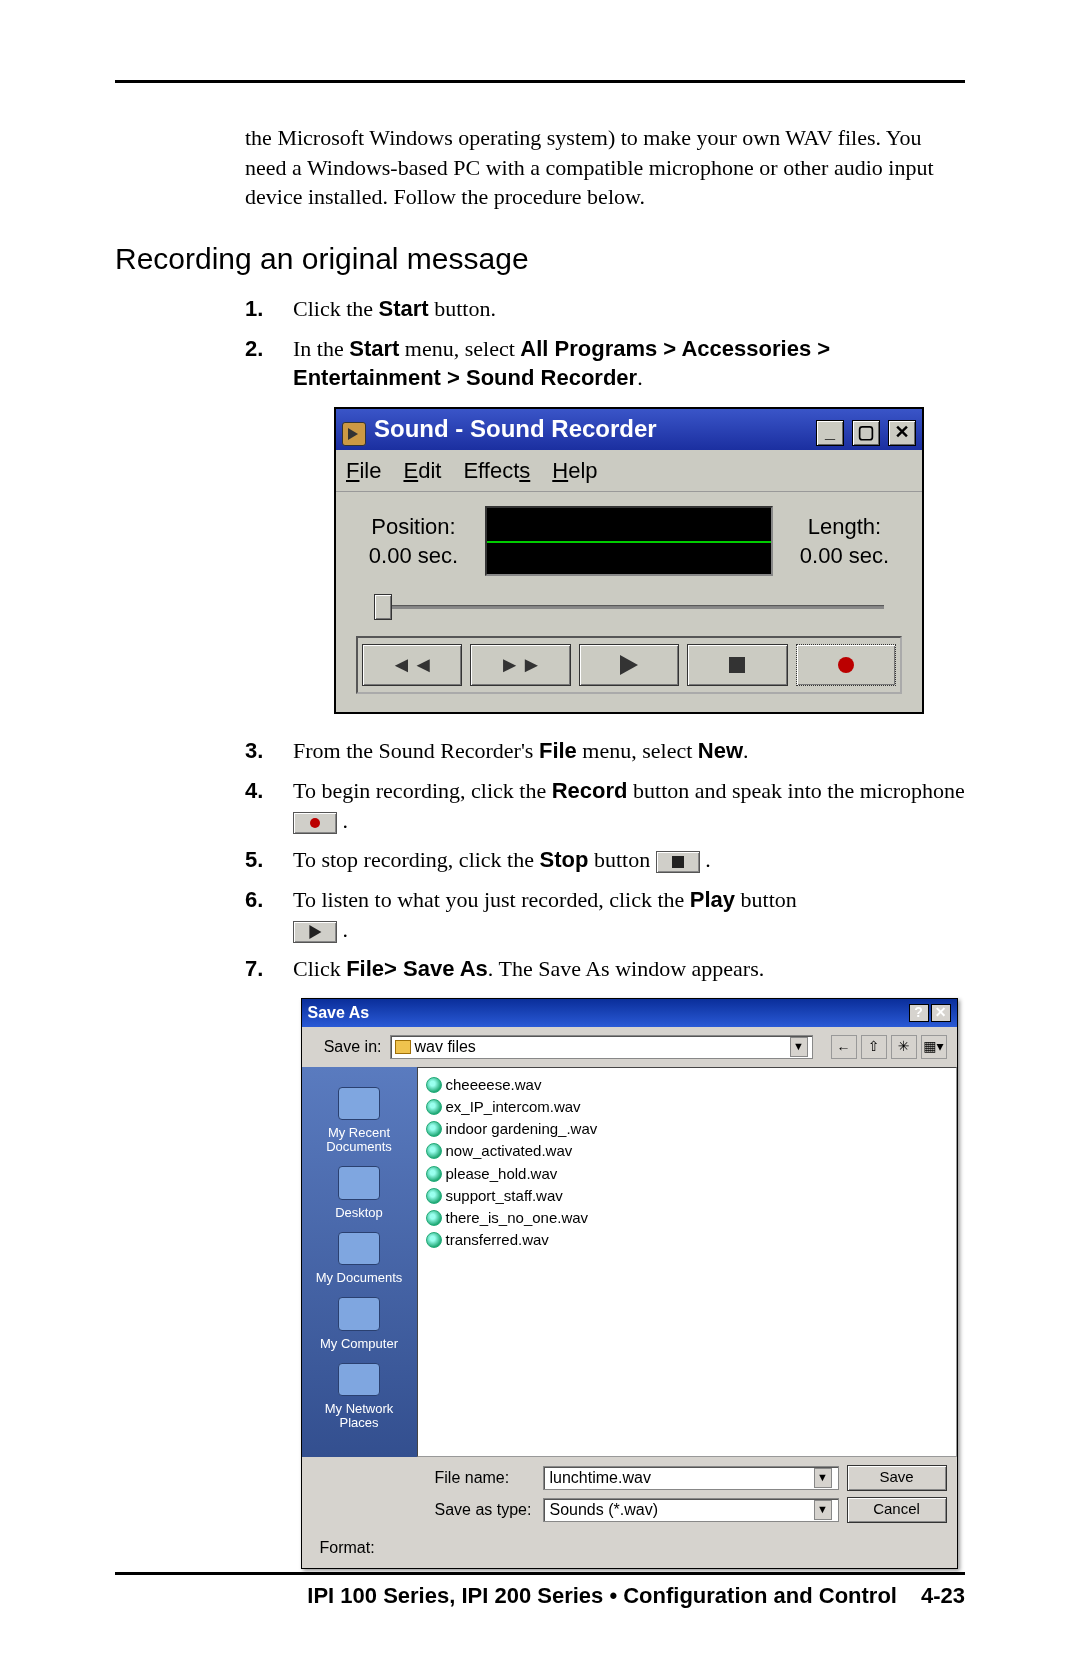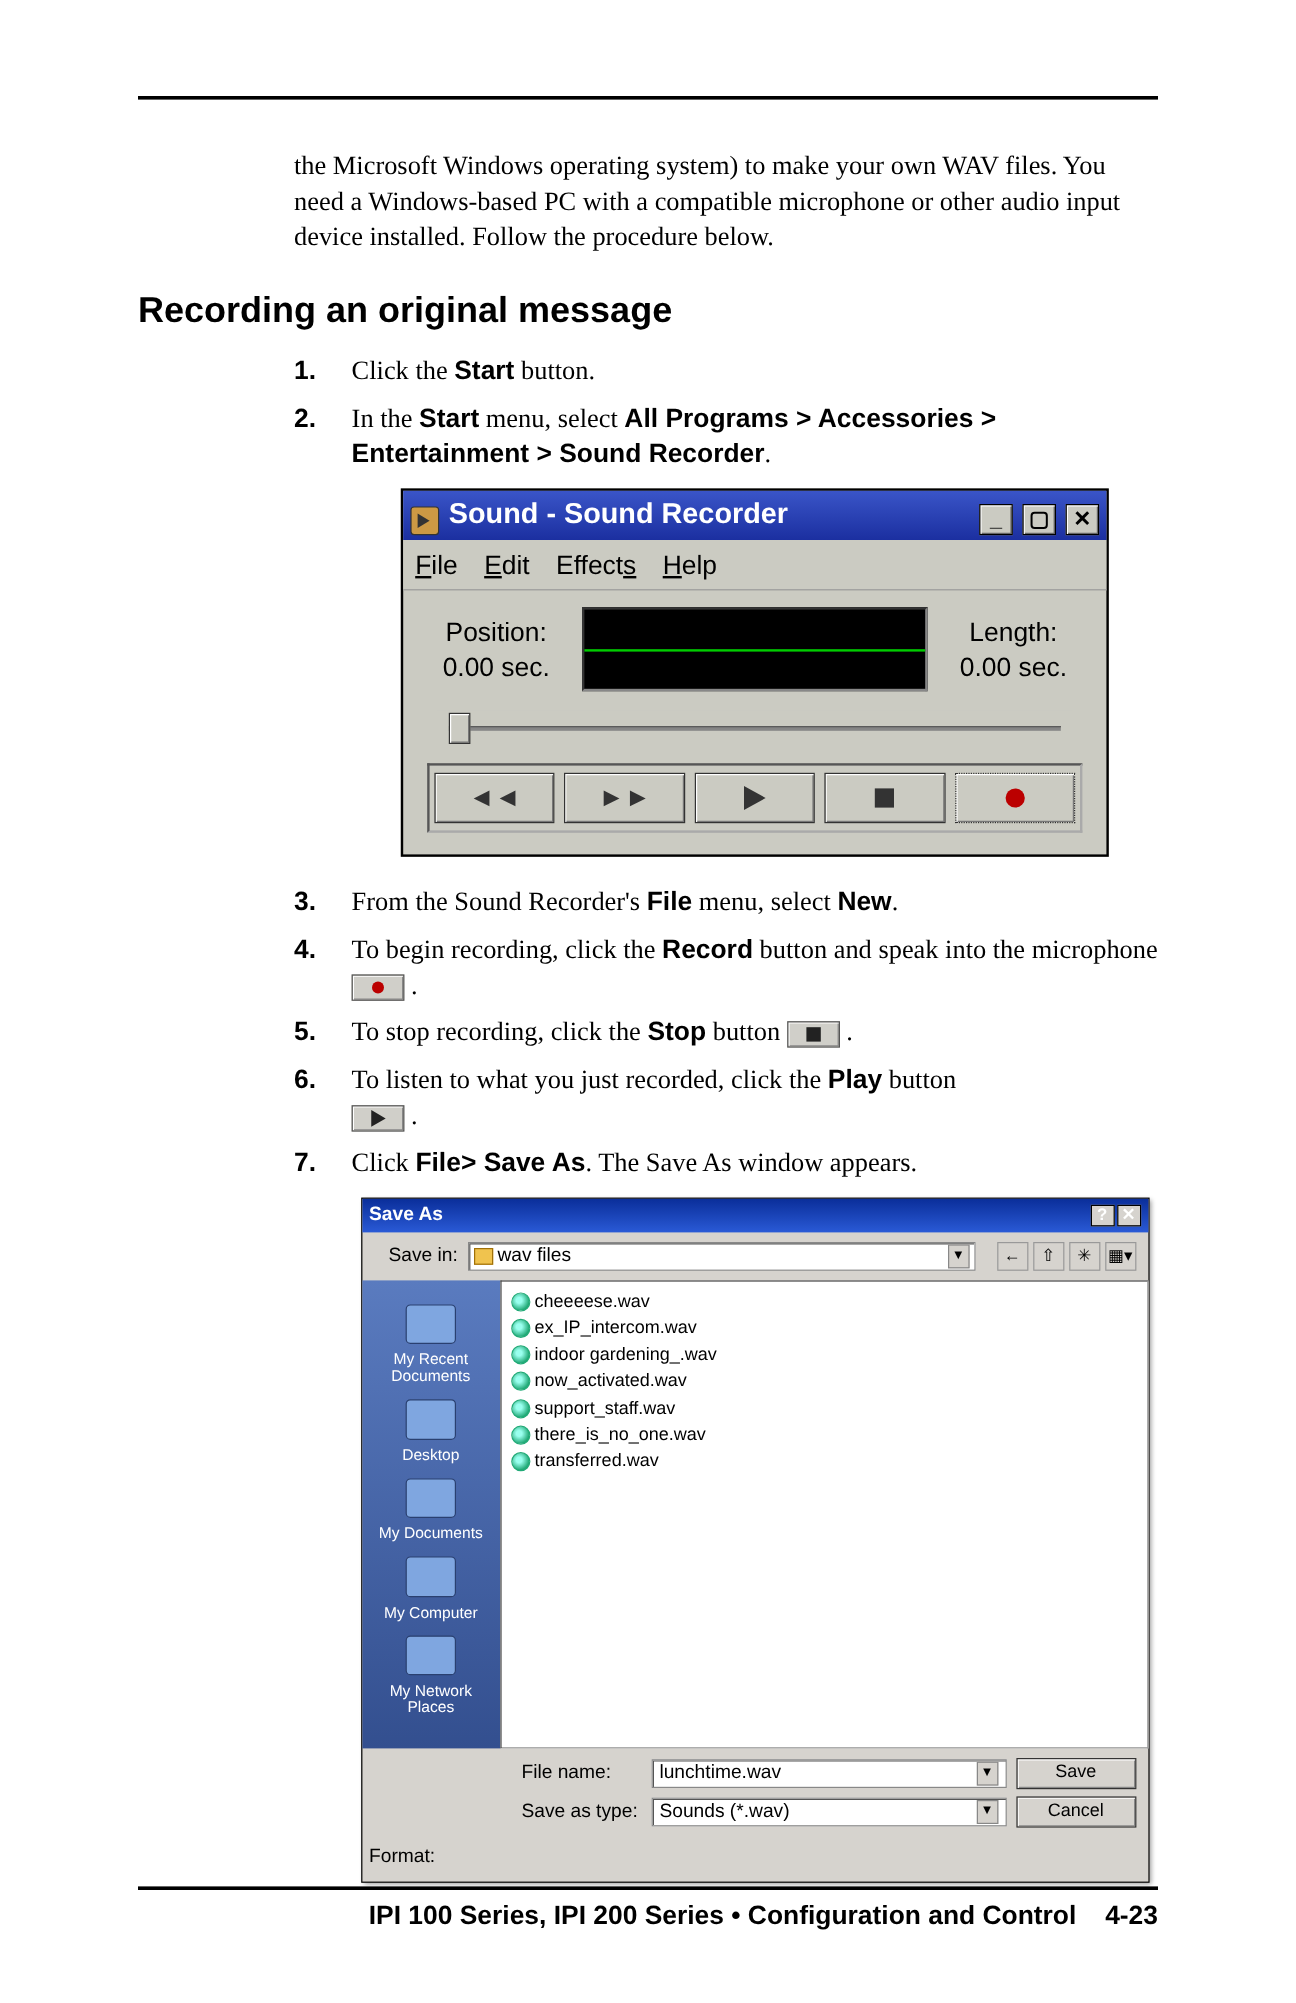--- a/index.html
+++ b/index.html
@@ -19,21 +19,21 @@
     margin-bottom: 40px;
   }
   .intro {
     font-size: 22px;
     line-height: 1.35;
     margin-left: 130px;
     margin-bottom: 30px;
   }
   .section-title {
     font-family: Arial, Helvetica, sans-serif;
-    font-weight: bold;
+    font-weight: normal;
     font-size: 30px;
     margin-bottom: 18px;
   }
   ol.steps {
     list-style: none;
     margin-left: 130px;
     counter-reset: step;
   }
   ol.steps > li {
     font-size: 22px;
@@ -242,21 +242,21 @@
     padding:8px 10px;
     align-items:center;
   }
   .sa-input{background:#fff;border:1px solid #888;box-shadow:inset 1px 1px 0 #555;height:24px;padding:0 6px;display:flex;align-items:center;}
   .sa-input .dd{margin-left:auto;width:18px;height:20px;background:#d6d3ce;border:1px solid #888;
     display:flex;align-items:center;justify-content:center;font-size:11px;}
   .sa-btn{background:#d6d3ce;border:1px solid #333;box-shadow:inset 1px 1px 0 #fff,inset -1px -1px 0 #888;
     height:26px;display:flex;align-items:center;justify-content:center;font-size:15px;}
   .sa-format {
     display:flex; align-items:center; gap:10px;
-    padding:6px 6px 10px;
+    padding:6px 18px 10px;
   }
   .sa-fmtbox {
     border:2px solid #d33;
     padding:4px 6px;
     display:flex; align-items:center; gap:12px;
     background:#d6d3ce;
   }
   .sa-chbtn{background:#d6d3ce;border:1px solid #333;box-shadow:inset 1px 1px 0 #fff,inset -1px -1px 0 #888;
     padding:2px 10px;font-size:15px;}
 
@@ -401,20 +401,24 @@
               <div class="sa-file">
                 <span class="fi"></span>
                 <span>indoor gardening_.wav</span>
               </div>
               <div class="sa-file">
                 <span class="fi"></span>
                 <span>now_activated.wav</span>
               </div>
               <div class="sa-file">
                 <span class="fi"></span>
+                <span>please_hold.wav</span>
+              </div>
+              <div class="sa-file">
+                <span class="fi"></span>
                 <span>support_staff.wav</span>
               </div>
               <div class="sa-file">
                 <span class="fi"></span>
                 <span>there_is_no_one.wav</span>
               </div>
               <div class="sa-file">
                 <span class="fi"></span>
                 <span>transferred.wav</span>
               </div>

